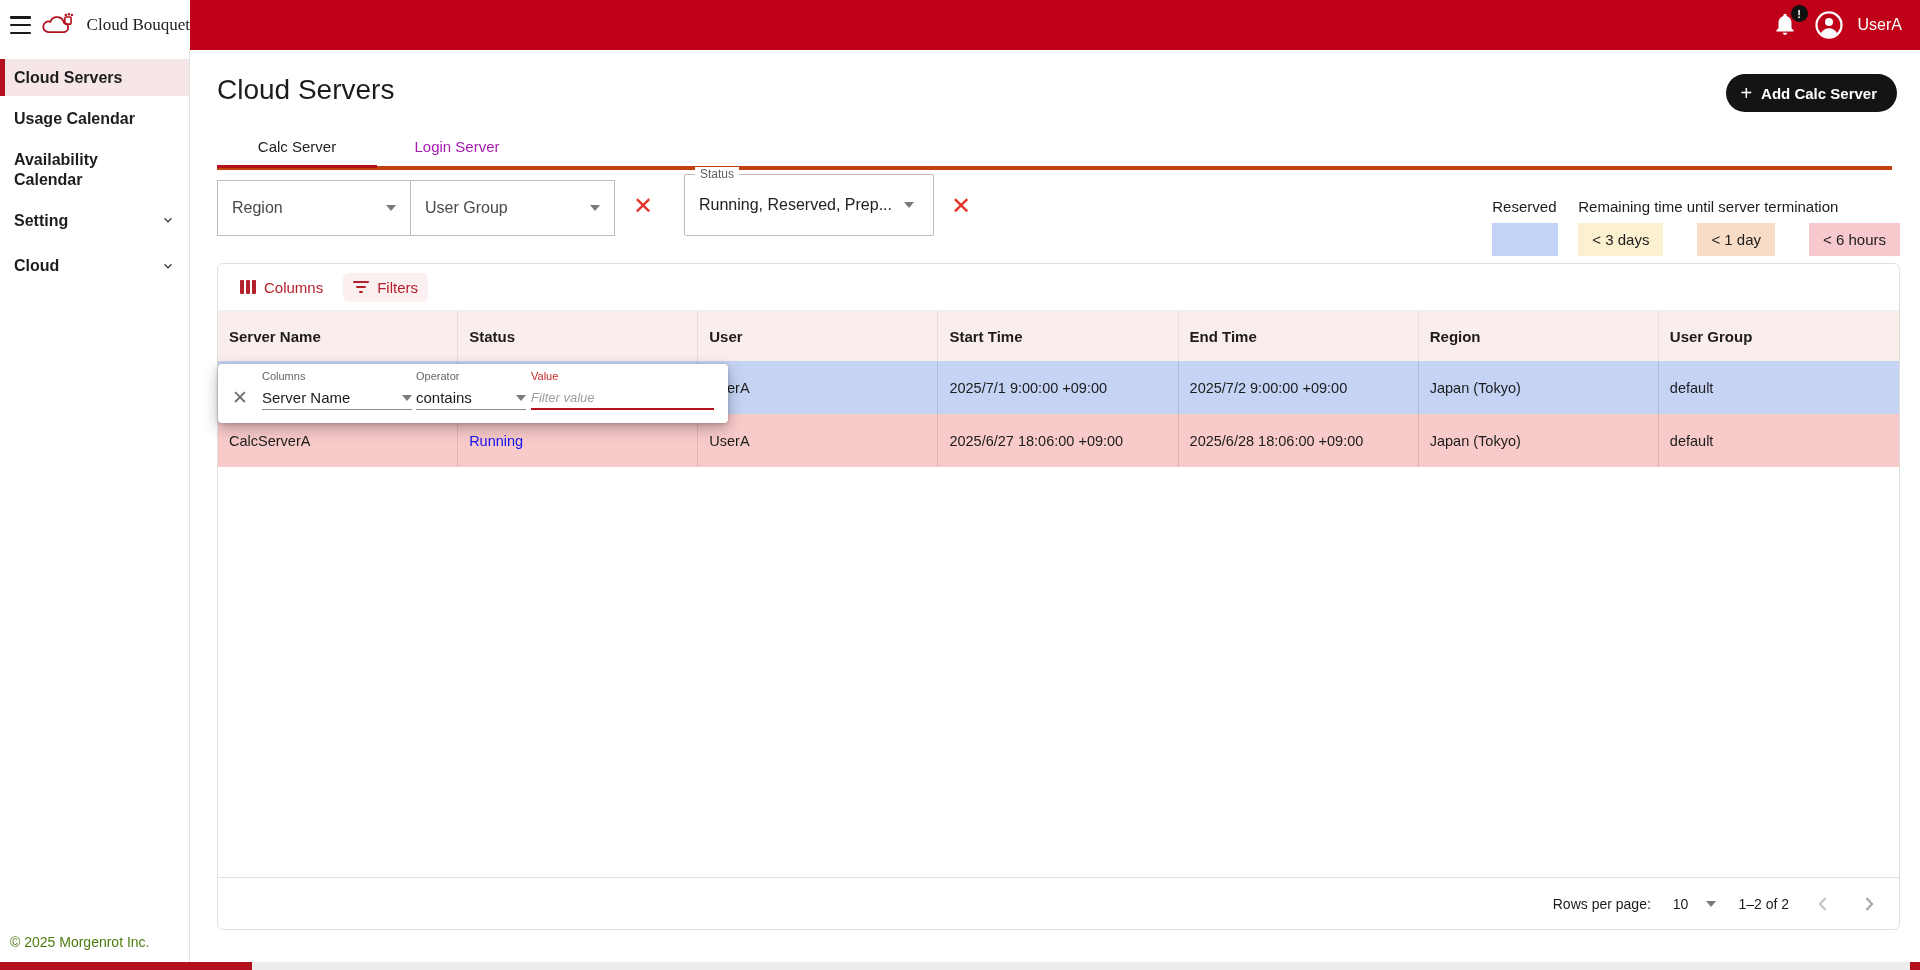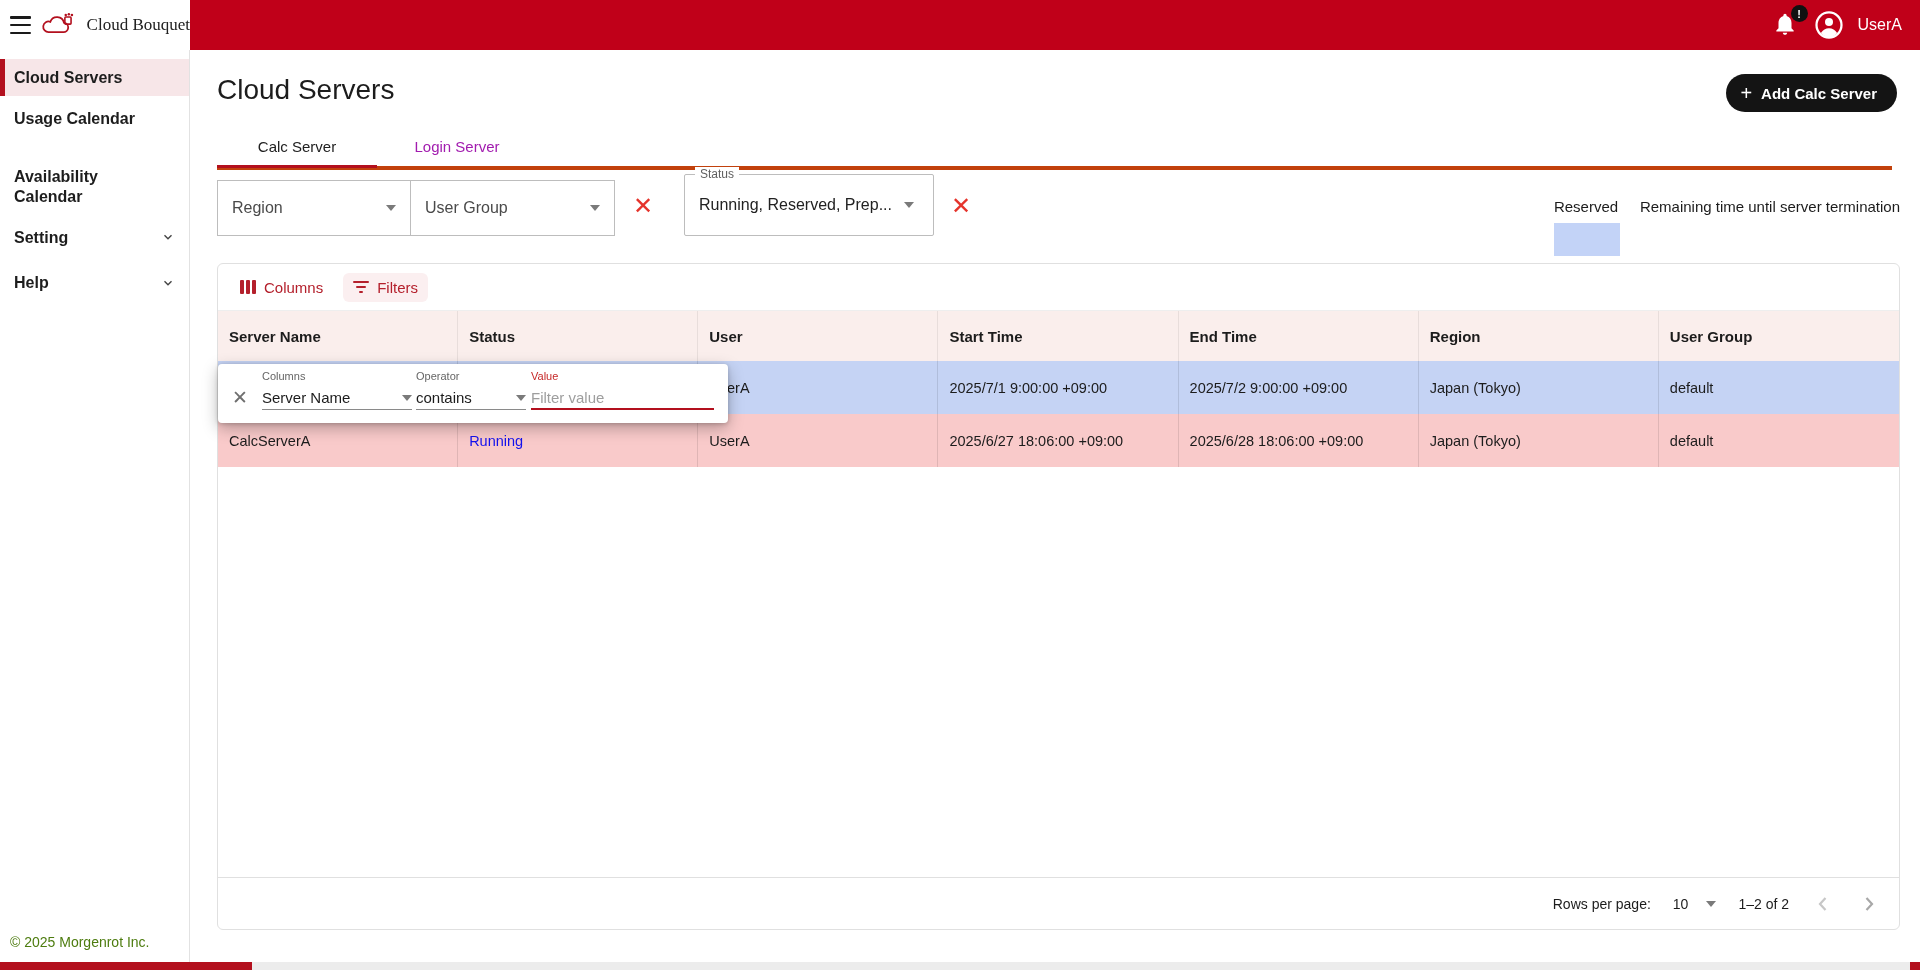--- a/index.html
+++ b/index.html
@@ -102,22 +102,22 @@
   
   .popup { position:absolute; left:0; top:100px; width:510px; height:59px; background:#fff; border-radius:4px;
     box-shadow:0 5px 16px rgba(0,0,0,0.28), 0 1px 4px rgba(0,0,0,0.18); z-index:5; }
   .popup .close { position:absolute; left:14px; top:24px; font-size:19px; color:#6f6f6f; cursor:pointer; line-height:1; }
   .pgroup { position:absolute; top:6px; display:flex; flex-direction:column; }
   .pg1 { left:44px; width:150px; } .pg2 { left:198px; width:110px; } .pg3 { left:313px; width:183px; }
   .plabel { font-size:11px; color:#666; margin-bottom:4px; }
   .plabel.red { color:#c62828; }
   .pselect { display:flex; align-items:center; font-size:15px; color:#1c1c1c; height:24px;
     border-bottom:1px solid #8a8a8a; cursor:pointer; }
-  .pinput { border:none; outline:none; font-size:15px; height:24px; width:100%;
-    border-bottom:2px solid #b3101e; font-family:"Liberation Sans", sans-serif; color:#1c1c1c; }
+  .pinput { border:none; outline:none; font-size:13px; height:24px; width:100%;
+    border-bottom:2px solid #b3101e; font-family:"Liberation Sans", sans-serif; color:#1c1c1c;font-style:italic; }
   .pinput::placeholder { color:#9e9e9e; }
 
   
   .pagination { height:52px; border-top:1px solid #e0e0e0; display:flex; align-items:center; justify-content:flex-end;
     gap:22px; padding-right:18px; font-size:14px; color:#1c1c1c; }
   .rpp-value { display:flex; align-items:center; gap:18px; cursor:pointer; }
   .pg-chev { width:24px; height:24px; cursor:default; }
 </style>
 </head>
 <body>
@@ -156,30 +156,30 @@
 
 <aside class="sidebar">
   <nav class="nav">
     <div class="nav-item active">
       <span>Cloud Servers</span>
     </div>
     <div class="nav-item">
       <span>Usage Calendar</span>
     </div>
     <div class="nav-item">
-      <span style="width:130px;margin-top:17px;">Availability Calendar</span>
+      <span style="width:130px;">Availability Calendar</span>
     </div>
     <div class="nav-item">
       <span>Setting</span>
       <svg class="chev" viewBox="0 0 24 24">
           <polyline points="6,9 12,15 18,9" fill="none" stroke="#444" stroke-width="2.4"></polyline>
         </svg>
     </div>
     <div class="nav-item" style="margin-top:8px;">
-      <span>Help</span>
+      <span>Cloud</span>
       <svg class="chev" viewBox="0 0 24 24">
           <polyline points="6,9 12,15 18,9" fill="none" stroke="#444" stroke-width="2.4"></polyline>
         </svg>
     </div>
   </nav>
   <div class="sidebar-footer">© 2025 Morgenrot Inc.</div>
 </aside>
 
 <main class="main">
   <h1 class="page-title">Cloud Servers</h1>
@@ -212,20 +212,25 @@
 
     <div class="legend">
       <div class="legend-col">
         <span class="legend-label">Reserved</span>
         <div class="swatch-row">
             <span class="swatch sw-reserved"></span>
           </div>
       </div>
       <div class="legend-col">
         <span class="legend-label">Remaining time until server termination</span>
+        <div class="swatch-row">
+          <span class="swatch sw-3days">&lt; 3 days</span>
+          <span class="swatch sw-1day">&lt; 1 day</span>
+          <span class="swatch sw-6hours">&lt; 6 hours</span>
+        </div>
       </div>
     </div>
   </div>
 
   <section class="card">
     <div class="grid-toolbar">
       <button class="tb-btn">
         <span class="col-icon">
             <i></i>
             <i></i>

